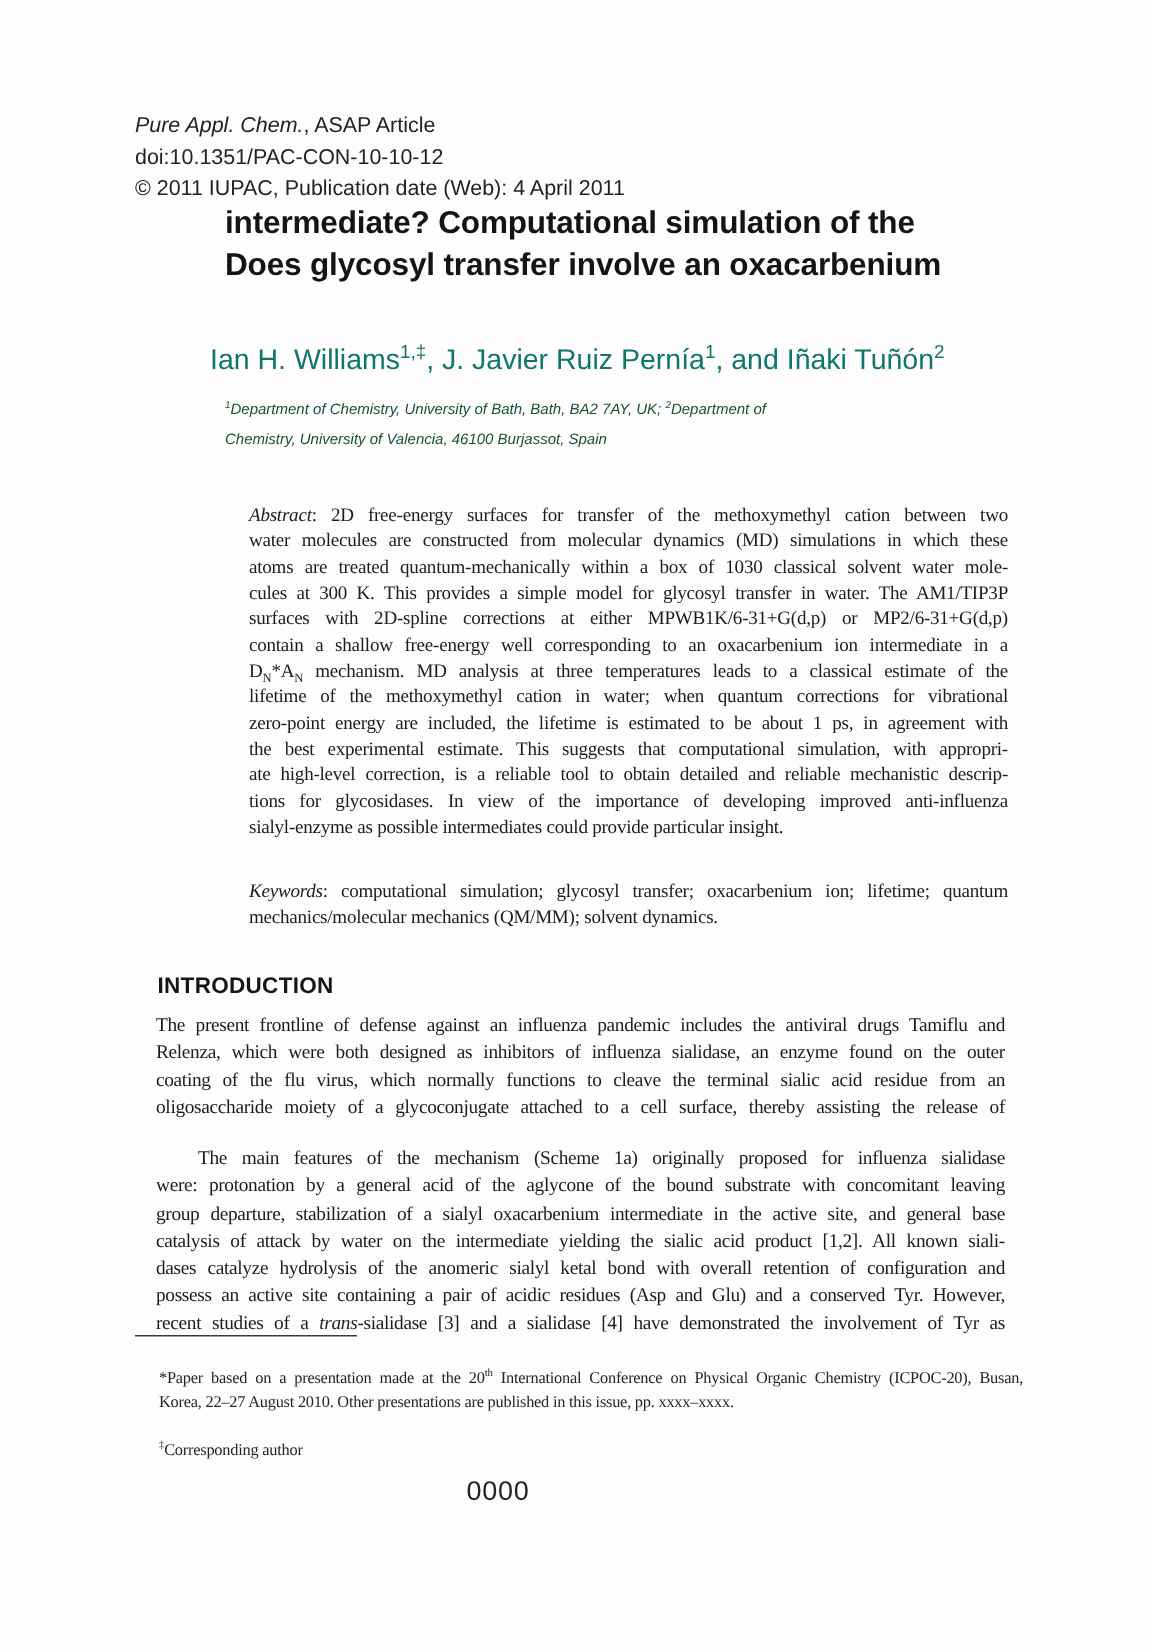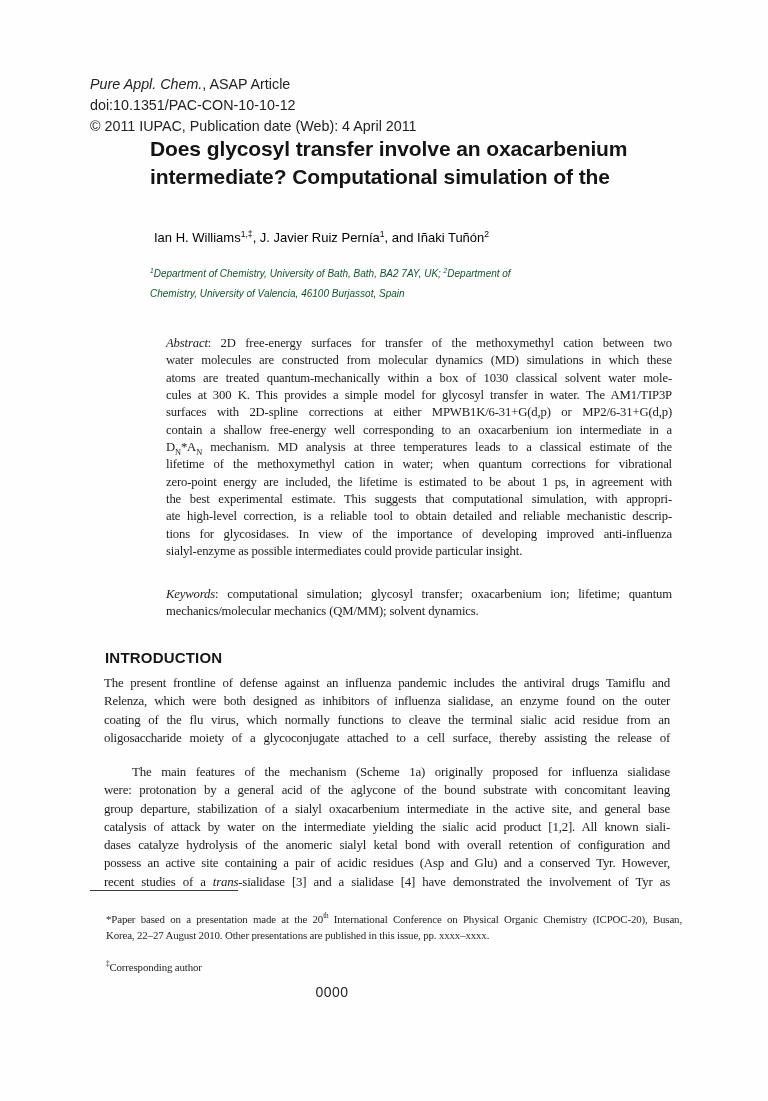--- a/index.html
+++ b/index.html
@@ -13,21 +13,21 @@
   .page{position:absolute;inset:0;background:#fefefe}
 
   sup{font-size:66%;vertical-align:super;line-height:0}
   sub{font-size:66%;vertical-align:sub;line-height:0}
 
   .plain .line{white-space:nowrap;text-align:left}
 
   .journal-header{position:absolute;left:90px;top:74px;font-size:14.3px;line-height:21px;color:#222}
   .article-title{position:absolute;left:150px;top:135px;width:536px;margin:0;
     font-size:21px;font-weight:bold;line-height:27.5px;color:#141414;letter-spacing:-0.1px}
-  .authors{position:absolute;left:154px;top:230px;font-size:13px;color:#000000;white-space:nowrap}
+  .authors{position:absolute;left:140px;top:230px;font-size:19px;color:#0f766e;white-space:nowrap}
   .affiliations{position:absolute;left:150px;top:264px;width:545px;
     font-size:10px;font-style:italic;line-height:20px;color:#14532d}
 
   .abstract{position:absolute;left:150px;top:319px;width:538px;
     font-size:12.7px;line-height:17.35px;letter-spacing:-0.15px}
   .keywords{position:absolute;left:150px;top:570px;width:538px;
     font-size:12.7px;line-height:17.35px;letter-spacing:-0.15px}
 
   .section-heading{position:absolute;left:89px;top:633px;margin:16px;
     font-size:15px;font-weight:bold;letter-spacing:0.2px;color:#161616}
@@ -37,36 +37,36 @@
   .justify .line{text-align:justify;text-align-last:justify}
   .justify .line.end{text-align-last:left}
   .line.indent{text-indent:28px}
   .para{margin:16px}
 
   .footnote-rule{position:absolute;left:90px;top:890px;width:148px;border-top:1.4px solid #3a3a3a}
   .footnotes{position:absolute;left:90px;top:896px;width:608px;
     font-size:10.9px;line-height:15.8px;letter-spacing:-0.15px;color:#242424}
 
   .page-number{position:absolute;left:0;top:984px;width:664px;text-align:center;
-    font-size:14px;color:#222;letter-spacing:0.5px}
+    font-size:18px;color:#222;letter-spacing:0.5px}
 </style>
 </head>
 <body>
 
 <div class="page">
 
   <header class="journal-header plain sans">
       <div class="line"><i>Pure Appl. Chem.</i>, ASAP Article</div>
       <div class="line">doi:10.1351/PAC-CON-10-10-12</div>
       <div class="line">© 2011 IUPAC, Publication date (Web): 4 April 2011</div>
     </header>
 
   <h1 class="article-title plain sans">
+      <div class="line">intermediate? Computational simulation of the</div>
       <div class="line">Does glycosyl transfer involve an oxacarbenium</div>
-      <div class="line">intermediate? Computational simulation of the</div>
     </h1>
 
   <div class="authors sans">Ian H. Williams<sup>1,‡</sup>, J. Javier Ruiz Pernía<sup>1</sup>, and Iñaki Tuñón<sup>2</sup></div>
 
   <div class="affiliations plain sans">
       <div class="line"><sup>1</sup>Department of Chemistry, University of Bath, Bath, BA2 7AY, UK; <sup>2</sup>Department of</div>
       <div class="line">Chemistry, University of Valencia, 46100 Burjassot, Spain</div>
     </div>
 
   <section class="abstract justify">

